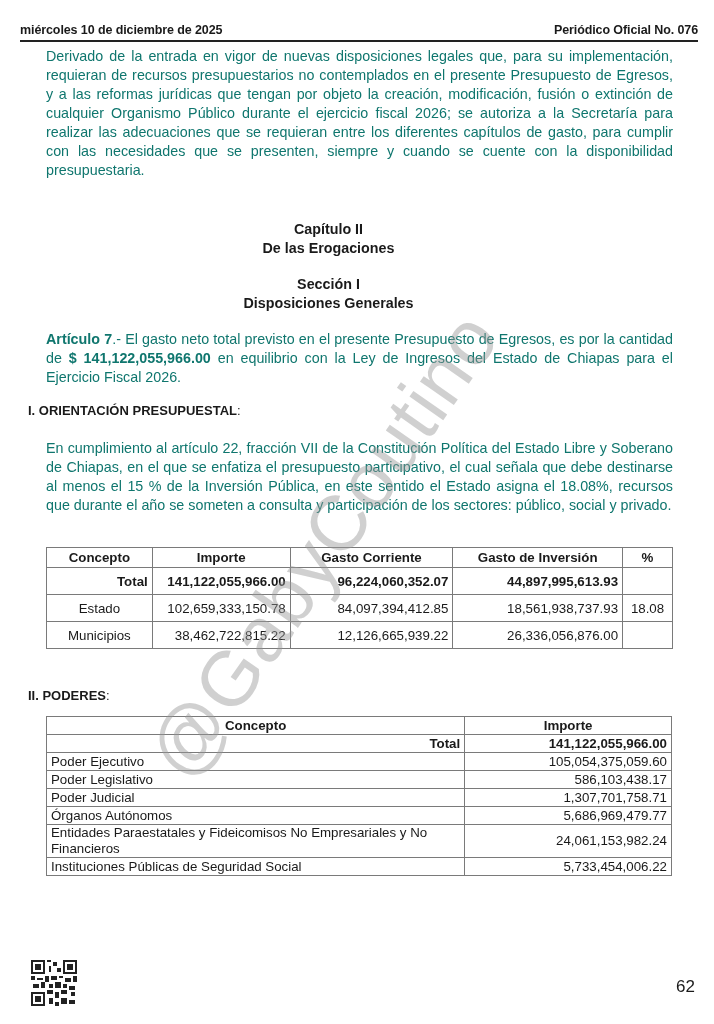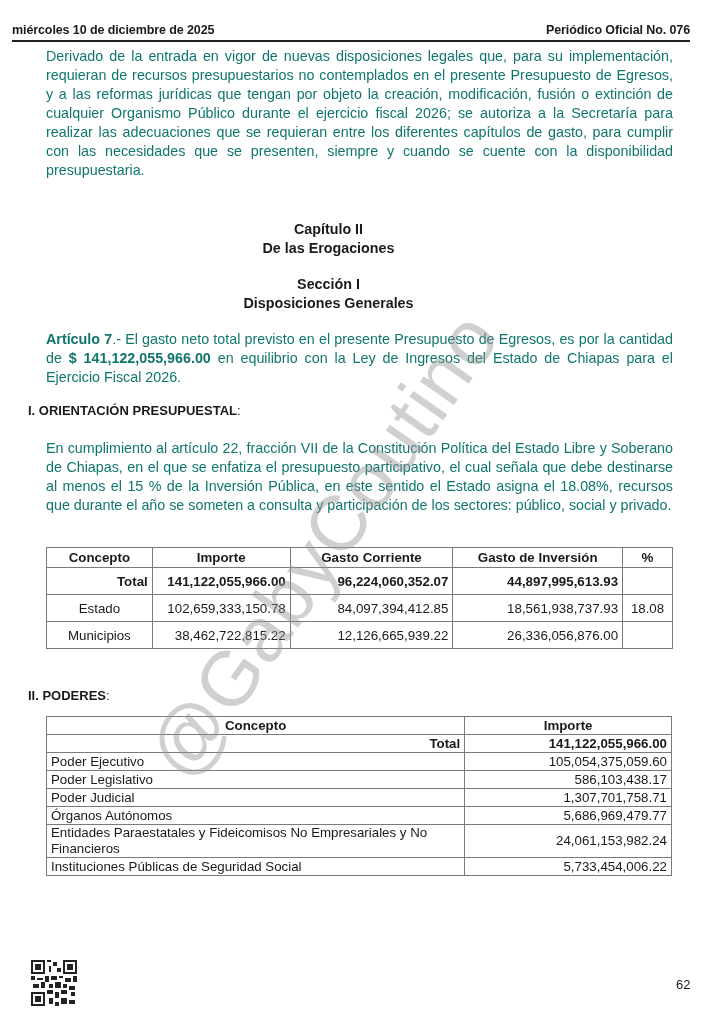--- a/index.html
+++ b/index.html
@@ -1,19 +1,19 @@
 <!DOCTYPE html>
 <html><head>
 <meta charset="utf-8">
 <style>
   * { box-sizing: border-box; margin: 0; padding: 0; }
   html, body { width: 714px; height: 1024px; background: #ffffff; overflow: hidden; }
   body { position: relative; font-family: "Liberation Sans", sans-serif; color: #1a1a1a; }
 
-  .header { position: absolute; left: 12px; top: 22px; width: 678px; height: 20px;
+  .header { position: absolute; left: 20px; top: 22px; width: 678px; height: 20px;
             border-bottom: 2px solid #222; font-weight: bold; font-size: 12.5px;
             display: flex; justify-content: space-between; align-items: flex-end; padding-bottom: 3px; letter-spacing: -0.1px; }
 
   .para { position: absolute; left: 46px; width: 627px; font-size: 14.3px; line-height: 19px; text-align: justify; color: #0f766e; }
   .para1 { top: 47px; }
   .center-heading { position: absolute; left: 0; width: 657px; text-align: center; font-weight: bold; font-size: 14.3px; line-height: 19px; }
   .ch1 { top: 220px; }
   .ch2 { top: 275px; }
   .art7 { top: 330px; }
   .section-title { position: absolute; left: 28px; font-weight: bold; font-size: 13px; text-align: center; }
@@ -32,21 +32,21 @@
   .t1 tr.total td.lbl { text-align: right; }
   .t1 td.pct { text-align: center; }
 
   .t2 { left: 46px; top: 716px; width: 626px; font-size: 13.3px; }
   .t2 th { font-weight: bold; height: 18px; text-align: center; line-height: 16px; }
   .t2 td { padding: 0 4px; height: 18px; line-height: 16px; }
   .t2 td.amt { text-align: right; }
   .t2 tr.total td { font-weight: bold; text-align: right; }
 
   .qr { position: absolute; left: 31px; top: 960px; width: 46px; height: 46px; }
-  .page-num { position: absolute; left: 676px; top: 977px; font-size: 13px; }
+  .page-num { position: absolute; left: 676px; top: 977px; font-size: 17px; }
 
   .watermark { position: absolute; left: 180px; top: 500px; font-size: 78px; color: rgba(150,150,150,0.45);
                transform: rotate(-55deg); transform-origin: center; white-space: nowrap; pointer-events: none;
                font-family: "Liberation Sans", sans-serif; letter-spacing: 1px; }
   .wm-wrap { position: absolute; left: 90px; top: 520px; width: 600px; height: 100px; }
 </style>
 </head>
 <body>
 
 <div class="header">

